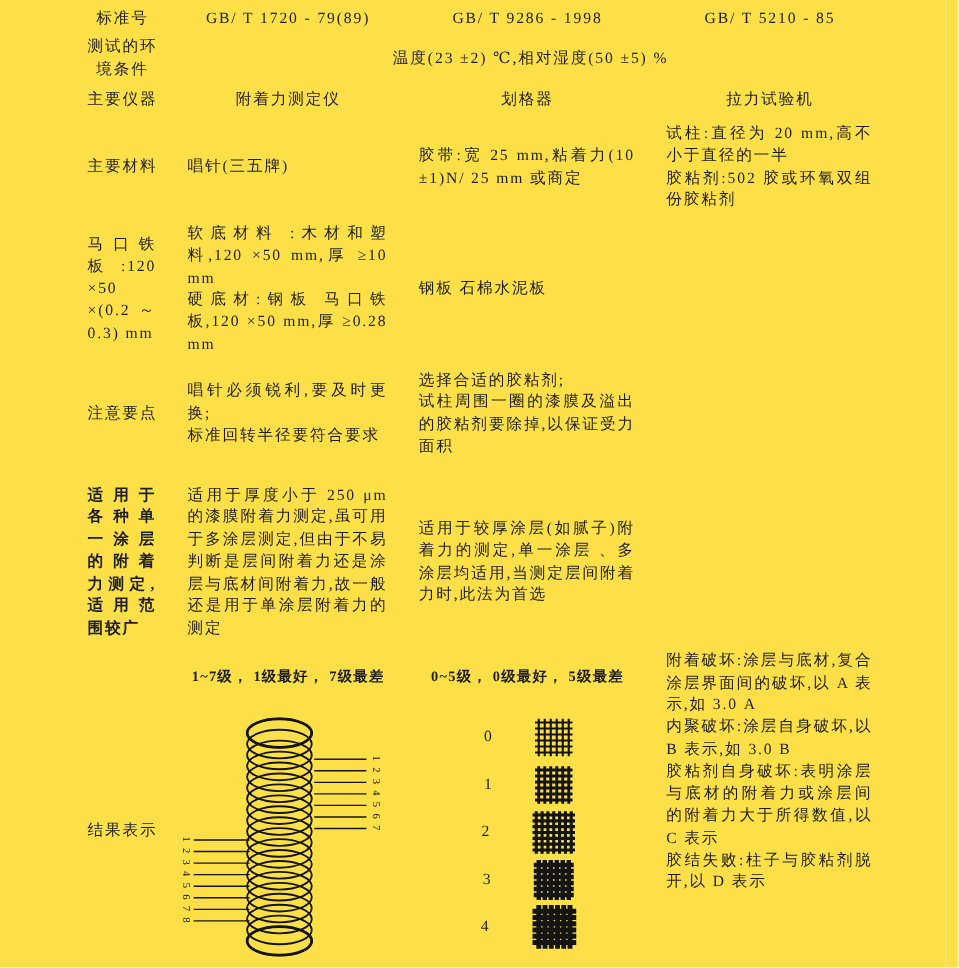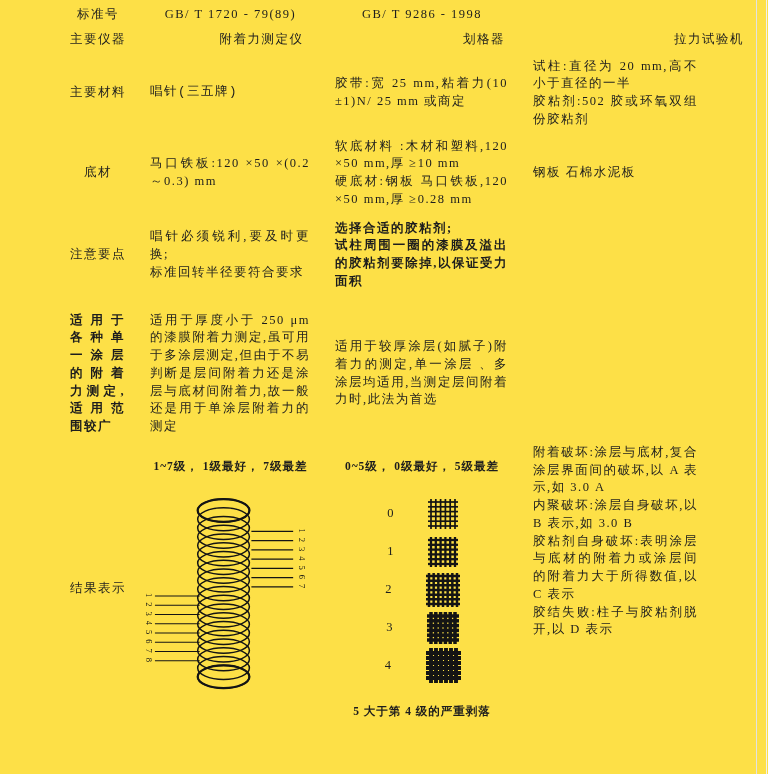--- a/index.html
+++ b/index.html
@@ -14,21 +14,21 @@
   .tbl{position:absolute;left:58px;top:6px;width:656px;}
   .row{display:grid;grid-template-columns:80px 185px 198px 190px;}
   .lbl{
     display:flex;align-items:center;justify-content:center;text-align:center;
     white-space:pre-line;padding:0 4px;
   }
   .cell{padding:0 13px 0 12px;text-align:justify;white-space:pre-line;}
   .cell.center{display:flex;align-items:center;justify-content:center;text-align:left;padding:0 6px;}
   .span3{grid-column:2/5;}
   .mt1{margin-top:5px;}
-  .mt2{margin-top:7px;gap:31px;}
+  .mt2{margin-top:7px;}
   .mt3{margin-top:9px;}
   .mt4{margin-top:11px;}
   .mt5{margin-top:21px;}
   .mt6{margin-top:4px;}
   .fig-caption{font-weight:bold;font-size:11.5px;text-align:center;white-space:nowrap;
     letter-spacing:1px;margin-bottom:2px;}
   .fig-cell{padding:0 4px;text-align:center;}
   .spiral-wrap{display:flex;justify-content:center;}
   .cross-levels{display:flex;flex-direction:column;align-items:center;gap:2px;margin-top:2px;}
   .level-row{display:flex;align-items:center;gap:28px;height:36px;}
@@ -44,51 +44,56 @@
 <div class="page">
   <div class="edge-line e1"></div>
   <div class="edge-line e2"></div>
 
   <div class="tbl">
 
     <div class="row">
       <div class="lbl">标准号</div>
       <div class="cell center">GB/ T 1720 - 79(89)</div>
       <div class="cell center">GB/ T 9286 - 1998</div>
-    </div>
-
+      <div class="cell center">GB/ T 5210 - 85</div>
+    </div>
+
+    <div class="row mt1">
+      <div class="lbl">测试的环
+境条件</div>
+      <div class="cell center span3">温度(23 ±2) ℃,相对湿度(50 ±5) %</div>
+    </div>
 
     <div class="row mt2">
       <div class="lbl">主要仪器</div>
       <div class="cell center">附着力测定仪</div>
       <div class="cell center">划格器</div>
       <div class="cell center">拉力试验机</div>
     </div>
 
     <div class="row mt3">
       <div class="lbl">主要材料</div>
-      <div class="cell" style="display:flex;align-items:center;font-family:Liberation Mono, monospace;">唱针(三五牌)</div>
+      <div class="cell" style="display:flex;align-items:center;">唱针(三五牌)</div>
       <div class="cell" style="display:flex;align-items:center;">胶带:宽 25 mm,粘着力(10 ±1)N/ 25 mm 或商定</div>
       <div class="cell">试柱:直径为 20 mm,高不小于直径的一半
 胶粘剂:502 胶或环氧双组份胶粘剂</div>
     </div>
 
     <div class="row mt3">
-      <div class="lbl">底材</div>
       <div class="cell" style="display:flex;align-items:center;">马口铁板:120 ×50 ×(0.2 ～0.3) mm</div>
       <div class="cell">软底材料 :木材和塑料,120 ×50 mm,厚 ≥10 mm
 硬底材:钢板 马口铁板,120 ×50 mm,厚 ≥0.28 mm</div>
       <div class="cell" style="display:flex;align-items:center;">钢板  石棉水泥板</div>
     </div>
 
     <div class="row mt4">
       <div class="lbl">注意要点</div>
       <div class="cell" style="display:flex;align-items:center;">唱针必须锐利,要及时更换;
 标准回转半径要符合要求</div>
-      <div class="cell" style="display:flex;align-items:center;font-weight:bold;">选择合适的胶粘剂;
+      <div class="cell" style="display:flex;align-items:center;">选择合适的胶粘剂;
 试柱周围一圈的漆膜及溢出的胶粘剂要除掉,以保证受力面积</div>
     </div>
 
     <div class="row mt5">
       <div class="cell" style="display:flex;align-items:center;font-weight:bold;">适用于各种单一涂层的附着力测定,适用范围较广</div>
       <div class="cell">适用于厚度小于 250 μm 的漆膜附着力测定,虽可用于多涂层测定,但由于不易判断是层间附着力还是涂层与底材间附着力,故一般还是用于单涂层附着力的测定</div>
       <div class="cell" style="display:flex;align-items:center;">适用于较厚涂层(如腻子)附着力的测定,单一涂层 、多涂层均适用,当测定层间附着力时,此法为首选</div>
     </div>
 
     <div class="row mt6">

